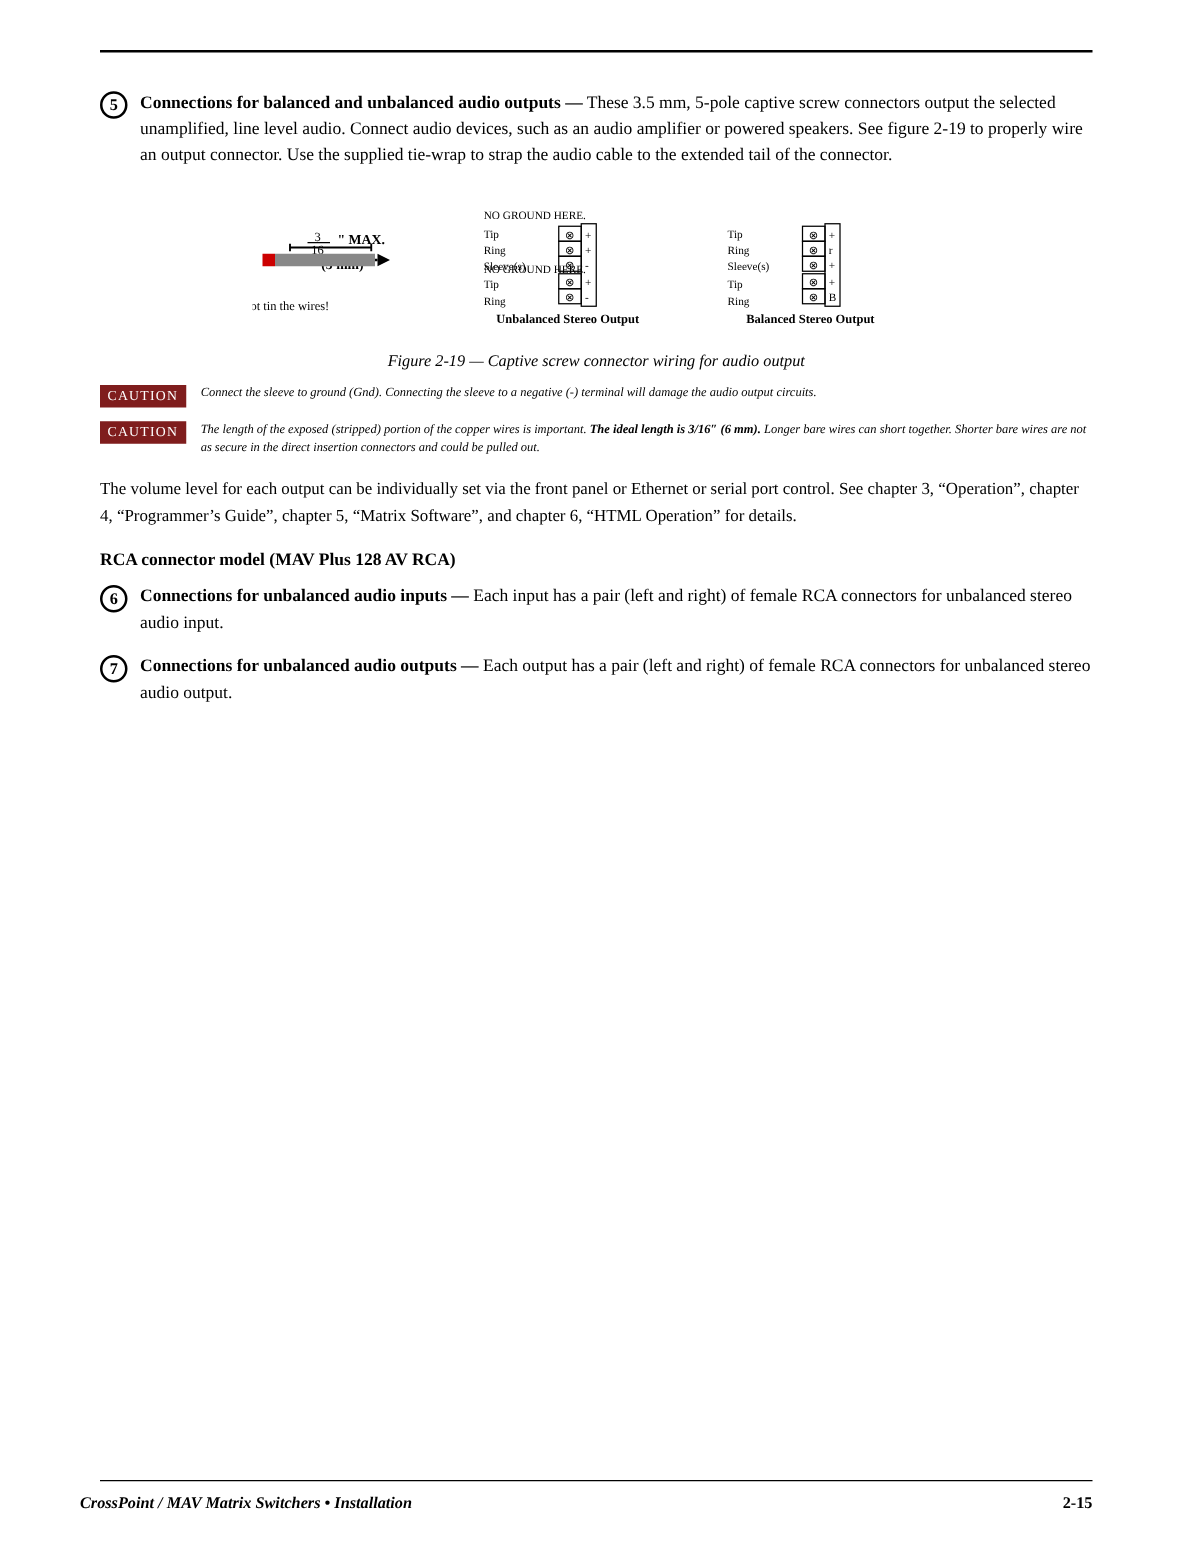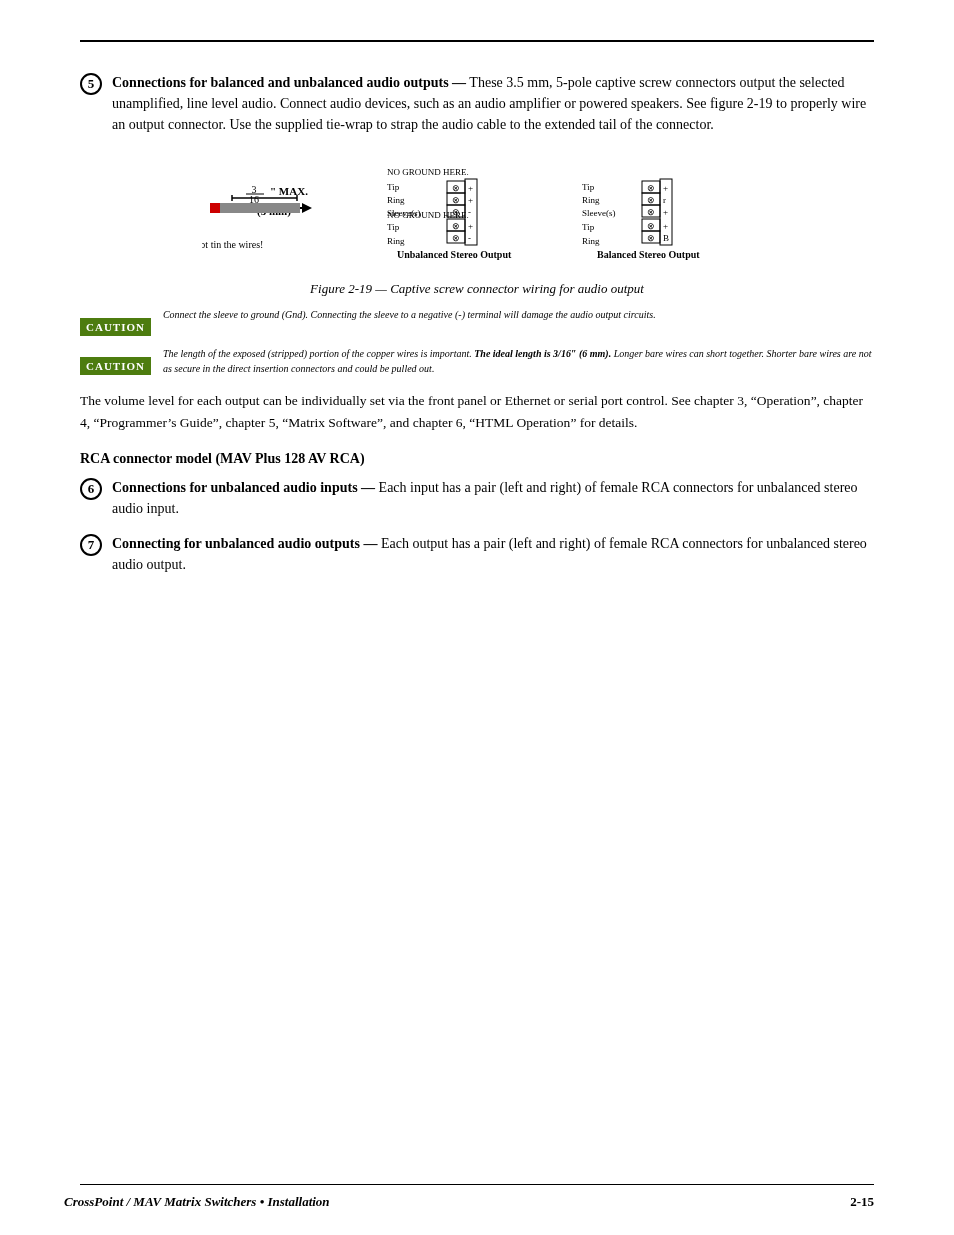--- a/index.html
+++ b/index.html
@@ -61,28 +61,28 @@
       margin-top: 8px;
       text-align: center;
     }
     .caution-block {
       display: flex;
       align-items: flex-start;
       margin: 10px 0;
       gap: 12px;
     }
     .caution-badge {
-      background: #4d7c0f;
+      background: #7f1d1d;
       color: #fff;
       font-size: 11px;
-      font-weight: bold;
+      font-weight: normal;
       padding: 3px 6px;
       letter-spacing: 1px;
       flex-shrink: 0;
-      margin-top: 11px;
+      margin-top: 1px;
     }
     .caution-text {
       font-style: italic;
       font-size: 10px;
       line-height: 1.5;
       flex: 1;
     }
     .para-text {
       font-size: 13.5px;
       line-height: 1.6;
@@ -283,21 +283,21 @@
     <div class="circle-num">6</div>
     <div class="item-text">
       <strong>Connections for unbalanced audio inputs —</strong>
       <span>Each input has a pair (left and right) of female RCA connectors for unbalanced stereo audio input.</span>
     </div>
   </div>
 
   <div class="section-item">
     <div class="circle-num">7</div>
     <div class="item-text">
-      <strong>Connecting for unbalanced audio outputs —</strong>
+      <strong>Connections for unbalanced audio outputs —</strong>
       <span>Each output has a pair (left and right) of female RCA connectors for unbalanced stereo audio output.</span>
     </div>
   </div>
 
   <div class="footer-rule"></div>
   <div class="footer-text">
     <span class="footer-left">CrossPoint / MAV Matrix Switchers • Installation</span>
     <span class="footer-right">2-15</span>
   </div>
 </div>

